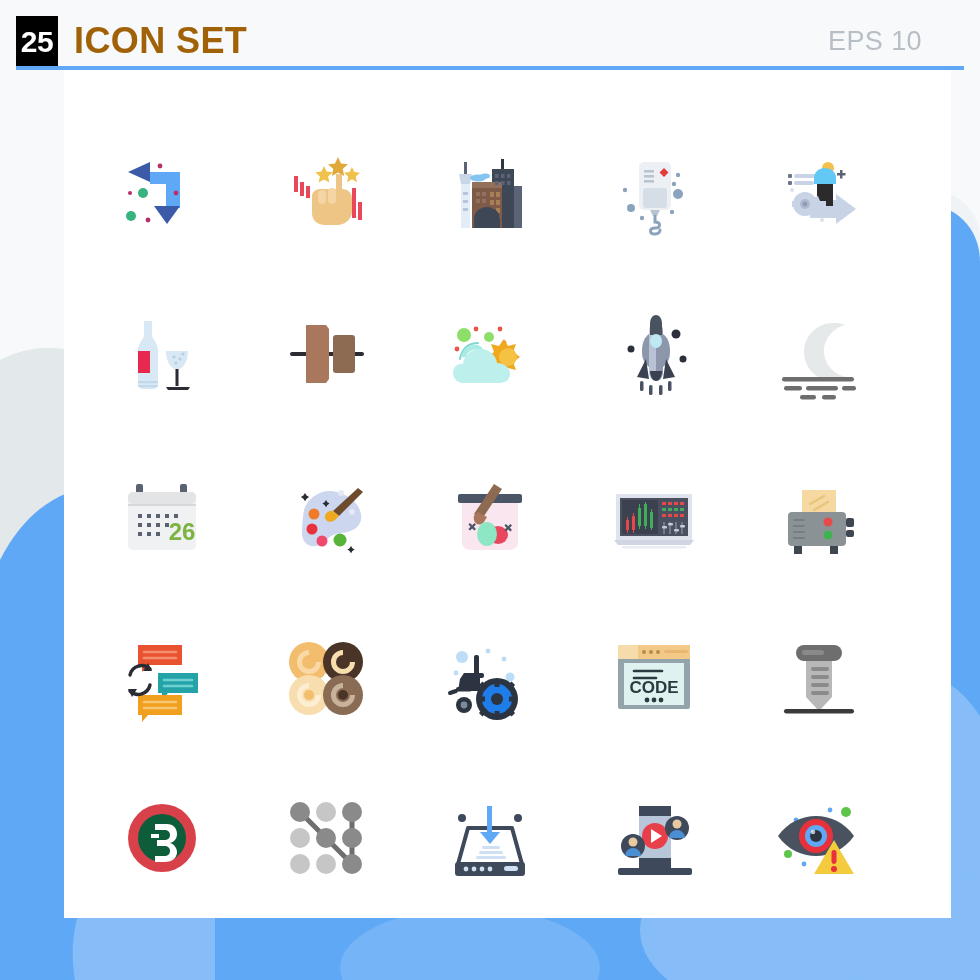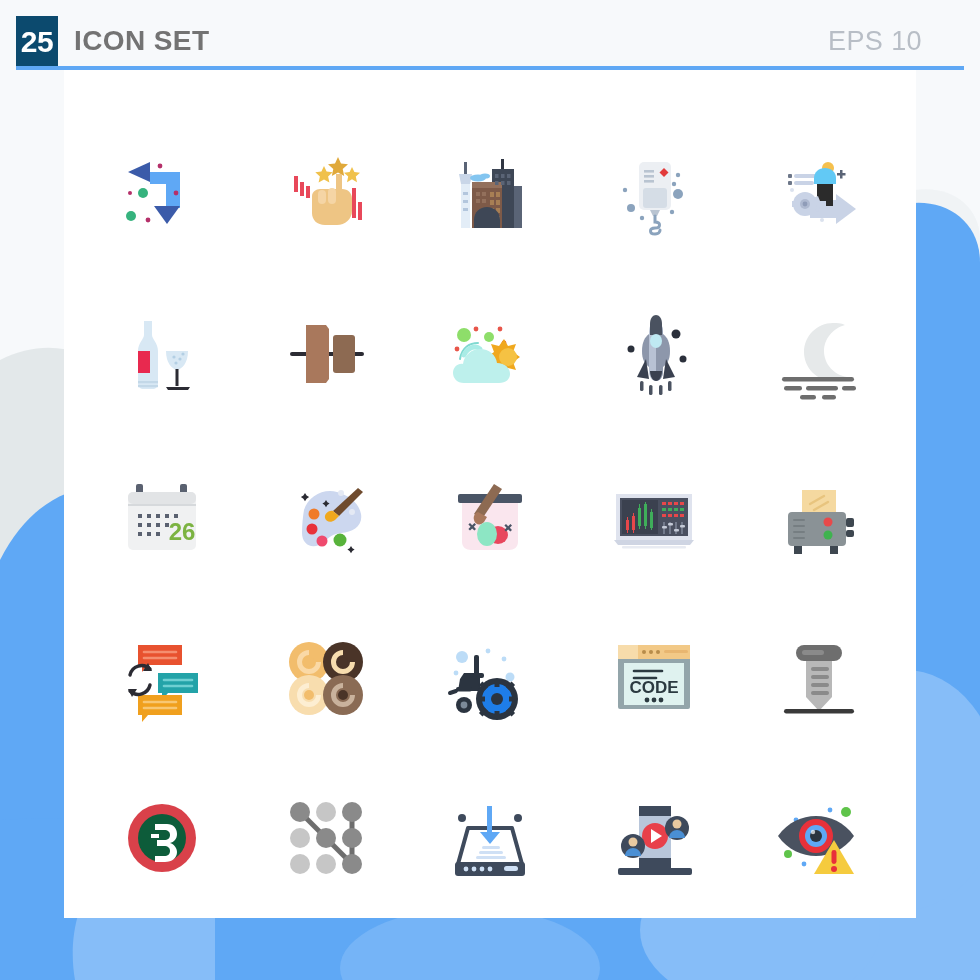--- a/index.html
+++ b/index.html
@@ -11,40 +11,41 @@
   }
   #stage{position:absolute;inset:0;width:980px;height:980px;overflow:hidden;background:#f7f9fb;}
 
   
   .bg-svg{position:absolute;inset:0;width:980px;height:980px;}
 
   
   .header{position:absolute;left:16px;top:16px;width:948px;height:52px;}
   .hdr-badge{
     position:absolute;left:0;top:0;width:42px;height:52px;
-    background:#0c4a6e;color:#ffffff;
+    background:#000000;color:#ffffff;
     font-size:30px;font-weight:bold;line-height:52px;text-align:center;
     letter-spacing:-0.5px;
   }
   .hdr-title{
     position:absolute;left:58px;top:0;height:52px;line-height:50px;
-    font-size:28px;font-weight:bold;color:#737373;letter-spacing:0.4px;
+    font-size:36px;font-weight:bold;color:#a16207;letter-spacing:0.4px;
   }
   .hdr-eps{
     position:absolute;right:42px;top:0;height:52px;line-height:50px;
     font-size:27px;font-weight:normal;color:#b8bec6;letter-spacing:0.4px;
   }
   .hdr-rule{
     position:absolute;left:16px;top:66px;width:948px;height:4px;background:#5fa8f5;
   }
 
   
   .card{
     position:absolute;left:64px;top:70px;width:852px;height:848px;
     background:#ffffff;
+    padding-left:35px;
   }
   .grid{
     position:absolute;left:0;top:0;width:852px;height:848px;
     display:grid;
     grid-template-columns:repeat(5,1fr);
     grid-template-rows:repeat(5,1fr);
     padding:44px 16px 0 16px;
     box-sizing:border-box;
   }
   .cell{

